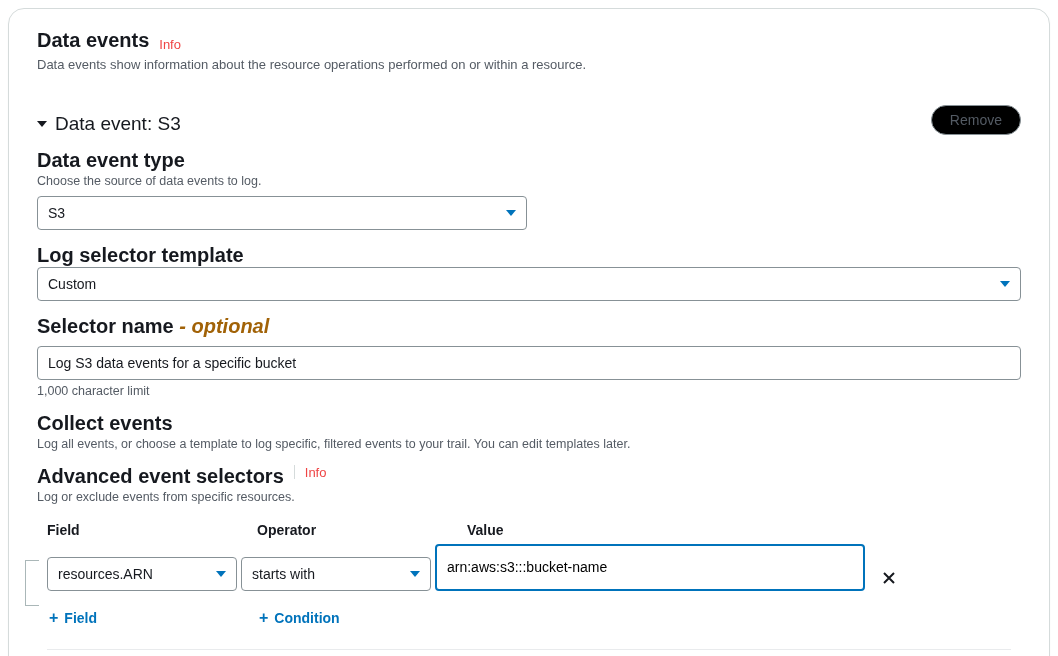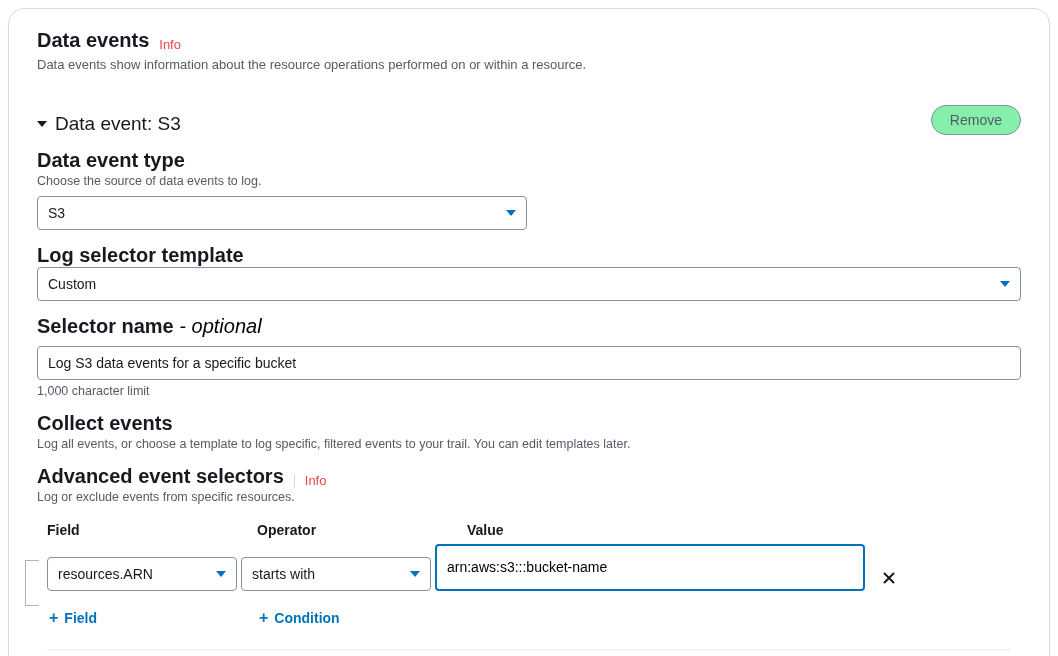--- a/index.html
+++ b/index.html
@@ -35,30 +35,30 @@
   }
   .caret-right {
     width: 0; height: 0;
     border-top: 5px solid transparent;
     border-bottom: 5px solid transparent;
     border-left: 6px solid #16191f;
     display: inline-block;
   }
   .remove-btn {
     border: 1px solid #879196;
-    background: #86efac;
+    background: #000000;
     color: #545b64;
     border-radius: 18px;
     padding: 6px 18px;
     font-size: 14px;
     cursor: pointer;
   }
   .field-group { margin-top: 14px; }
   .field-label { font-size: 20px; font-weight: 700; color: #16191f; }
-  .field-label .optional { font-weight: 400; font-style: italic; color: #000000; }
+  .field-label .optional { font-weight: 700; font-style: italic; color: #a16207; }
   .field-desc { font-size: 12.5px; color: #545b64; margin-top: 2px; }
   .select, .text-input {
     font-family: inherit;
     font-size: 14px;
     padding: 6px 10px;
     border: 1px solid #879196;
     border-radius: 4px;
     background: #fff;
     color: #16191f;
     height: 34px;
@@ -67,21 +67,21 @@
   .select .chev {
     width: 0; height: 0;
     border-left: 5px solid transparent;
     border-right: 5px solid transparent;
     border-top: 6px solid #0073bb;
   }
   .w-490 { width: 490px; margin-top: 8px; }
   .w-full { width: 100%; margin-top: 0; }
   .text-input { width: 100%; margin-top: 8px; }
   .helper { font-size: 12.5px; color: #545b64; margin-top: 4px; }
-  .label-with-info { display: flex; align-items: flex-end; gap: 10px; }
+  .label-with-info { display: flex; align-items: flex-start; gap: 10px; }
   .label-with-info .divider { width: 1px; height: 14px; background: #d5dbdb; }
 
   .selectors { margin-top: 18px; padding-left: 10px; padding-right: 10px; }
   .sel-headers { display: flex; gap: 20px; font-weight: 700; font-size: 14px; margin-bottom: 6px; }
   .col-field { width: 190px; }
   .col-op { width: 190px; }
   .col-val { flex: 1; max-width: 430px; }
   .col-act { width: 40px; display: flex; align-items: center; justify-content: center; }
   .sel-row { display: flex; gap: 4px; align-items: flex-end; position: relative; }
   .sel-row .select { width: 100%; margin-top: 0; }

